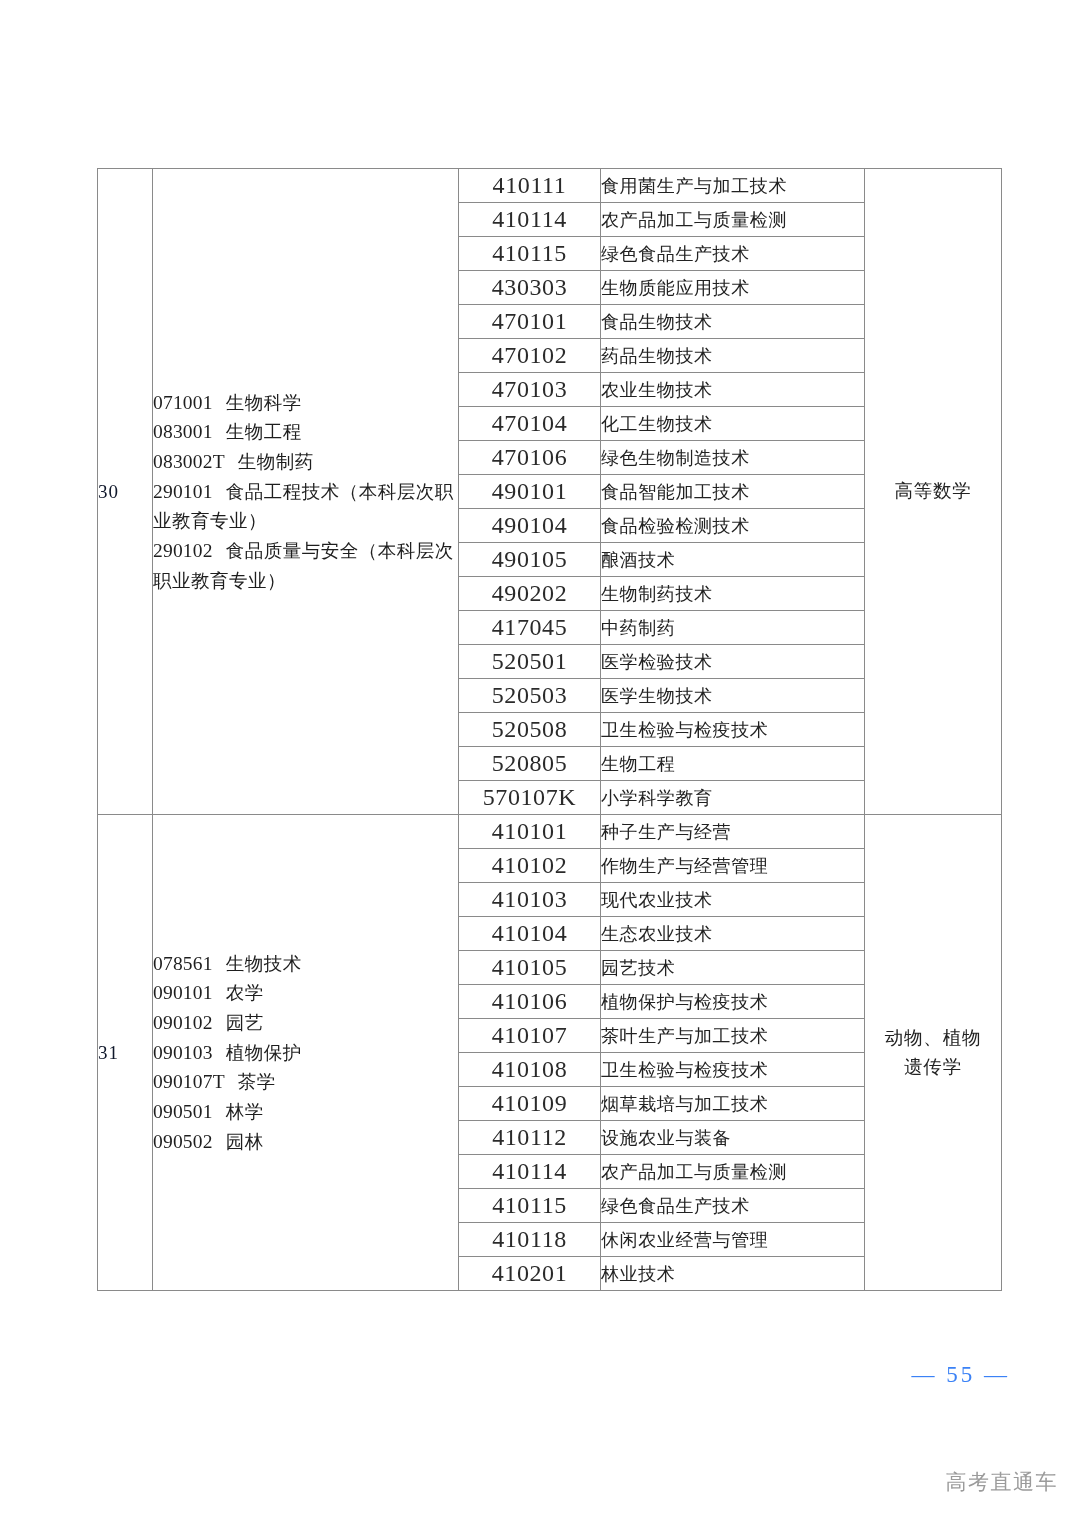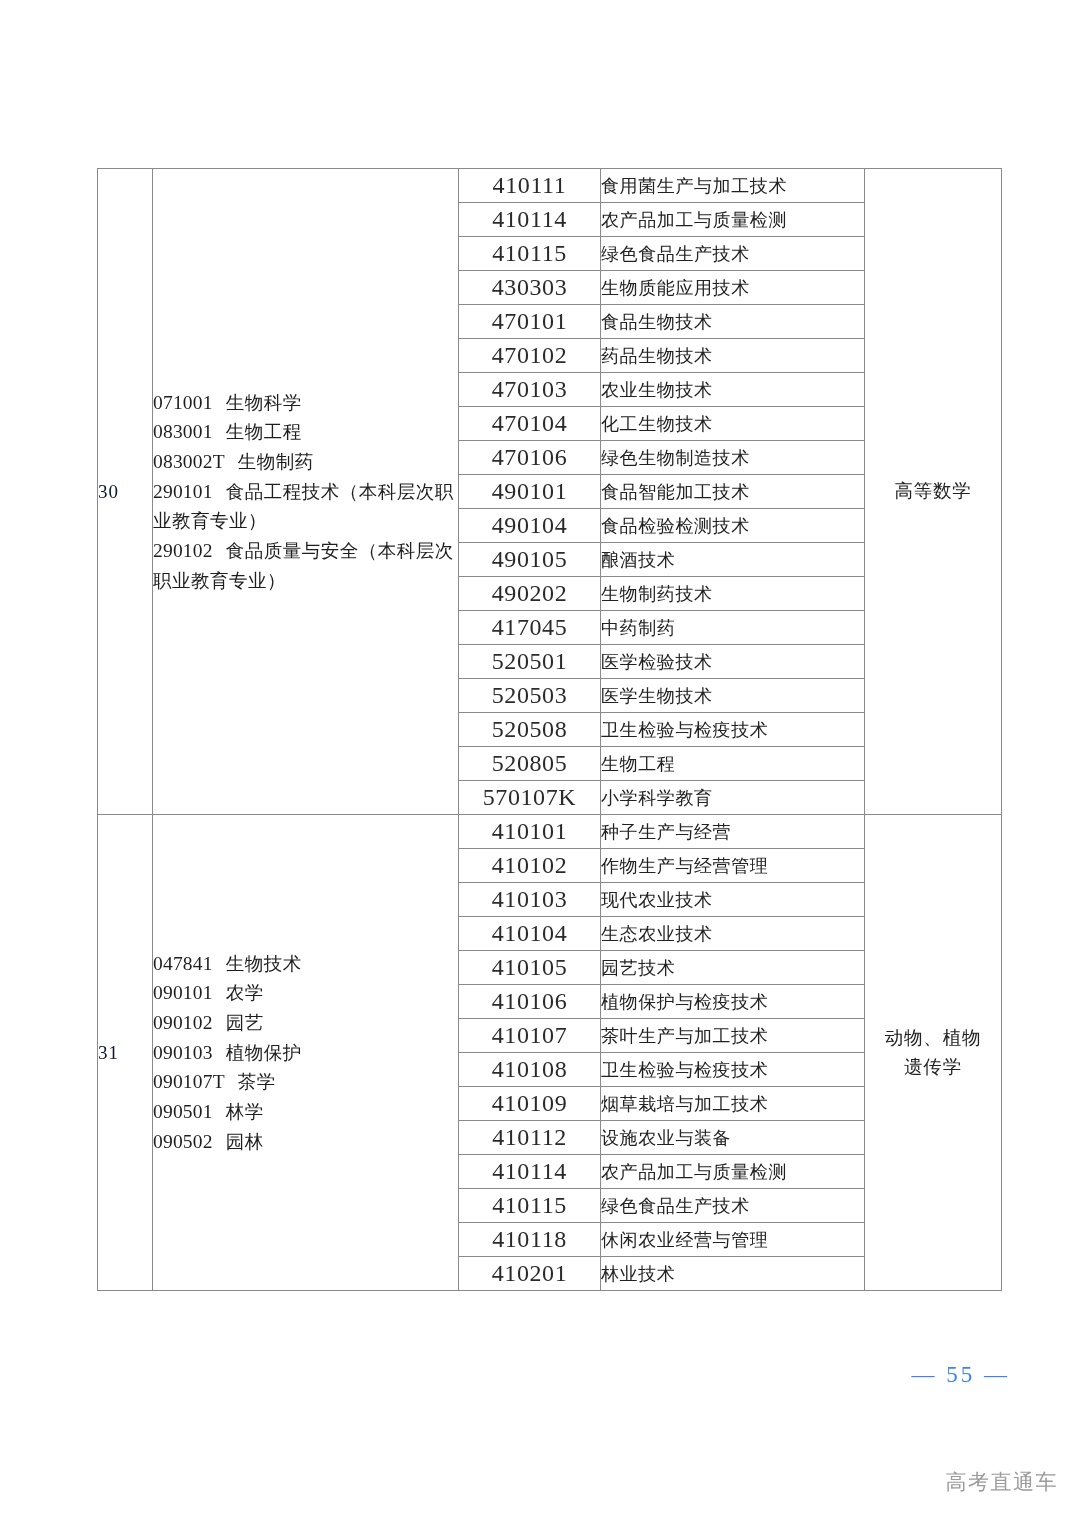--- a/index.html
+++ b/index.html
@@ -229,21 +229,21 @@
             <td class="code">520805</td>
             <td class="pname">生物工程</td>
           </tr>
           <tr>
             <td class="code">570107K</td>
             <td class="pname">小学科学教育</td>
           </tr>
           <tr>
             <td class="idx" rowspan="14">31</td>
             <td class="major" rowspan="14">
-              <div class="ln"><span class="mcode">047841</span><span class="mgap"></span><span class="mname">生物技术</span></div>
+              <div class="ln"><span class="mcode">078561</span><span class="mgap"></span><span class="mname">生物技术</span></div>
               <div class="ln"><span class="mcode">090101</span><span class="mgap"></span><span class="mname">农学</span></div>
               <div class="ln"><span class="mcode">090102</span><span class="mgap"></span><span class="mname">园艺</span></div>
               <div class="ln"><span class="mcode">090103</span><span class="mgap"></span><span class="mname">植物保护</span></div>
               <div class="ln"><span class="mcode">090107T</span><span class="mgap"></span><span class="mname">茶学</span></div>
               <div class="ln"><span class="mcode">090501</span><span class="mgap"></span><span class="mname">林学</span></div>
               <div class="ln"><span class="mcode">090502</span><span class="mgap"></span><span class="mname">园林</span></div>
             </td>
             <td class="code">410101</td>
             <td class="pname">种子生产与经营</td>
             <td class="subj" rowspan="14">

